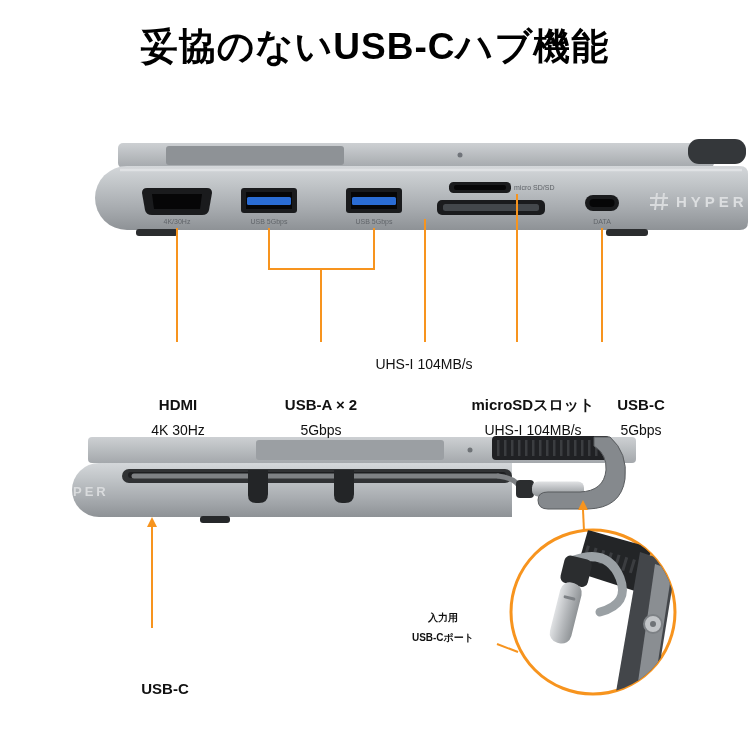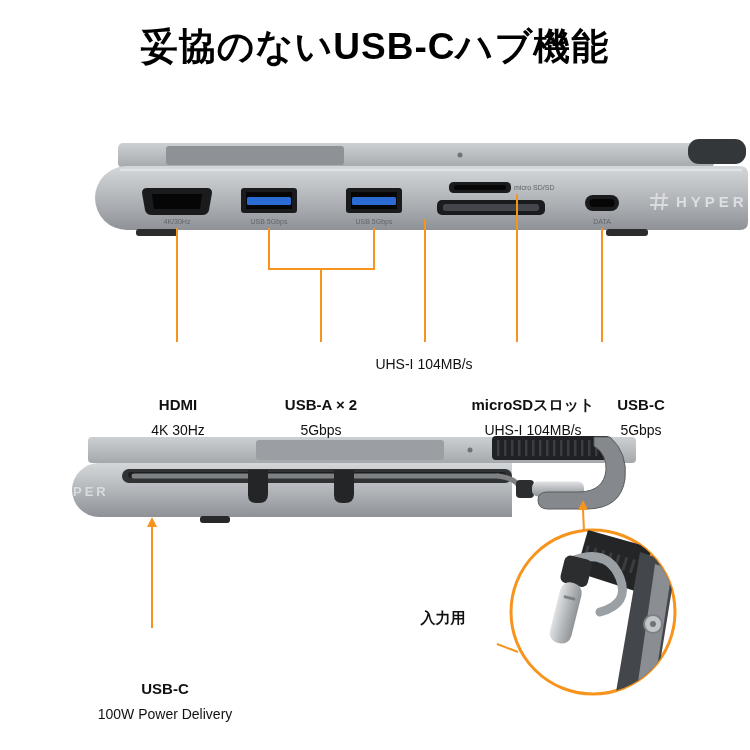--- a/index.html
+++ b/index.html
@@ -7,21 +7,21 @@
   .page { position:relative; width:750px; height:750px; overflow:hidden; background:#fff; }
   .headline { position:absolute; top:22px; left:0; width:750px; text-align:center;
               font-size:37px; font-weight:bold; color:#000; letter-spacing:1px; }
   svg.art { position:absolute; left:0; top:0; }
   svg text { font-family:"Liberation Sans", sans-serif; }
   .port-label { position:absolute; width:150px; text-align:center; color:#111; }
   .pl-name { font-size:15px; font-weight:bold; line-height:18px;margin-top:48px; }
   .pl-spec { font-size:14px; line-height:16px; margin-top:8px; }
   .power-label { position:absolute; width:200px; text-align:center; color:#111; }
   .inset-label { position:absolute; width:170px; text-align:center; color:#111;
-                 font-size:15px; font-weight:bold; line-height:20px; }
+                 font-size:10px; font-weight:bold; line-height:20px; }
 </style>
 </head>
 <body>
 
 <div class="page">
 
   <h1 class="headline">妥協のないUSB-Cハブ機能</h1>
 
   <svg class="art" width="750" height="750" viewBox="0 0 750 750">
     <defs>
@@ -188,20 +188,20 @@
     <div class="pl-name">microSDスロット</div>
     <div class="pl-spec">UHS-I 104MB/s</div>
   </div>
   <div class="port-label" style="left:566px; top:348px;">
     <div class="pl-name">USB-C</div>
     <div class="pl-spec">5Gbps</div>
   </div>
 
   <div class="power-label" style="left:65px; top:632px;">
     <div class="pl-name">USB-C</div>
-    <div class="pl-spec">100W Power Delivery</div>
   </div>
 
   <div class="inset-label" style="left:358px; top:608px;">
     <div>入力用</div>
+    <div>USB-Cポート</div>
   </div>
 
 </div>
 
 </body></html>

